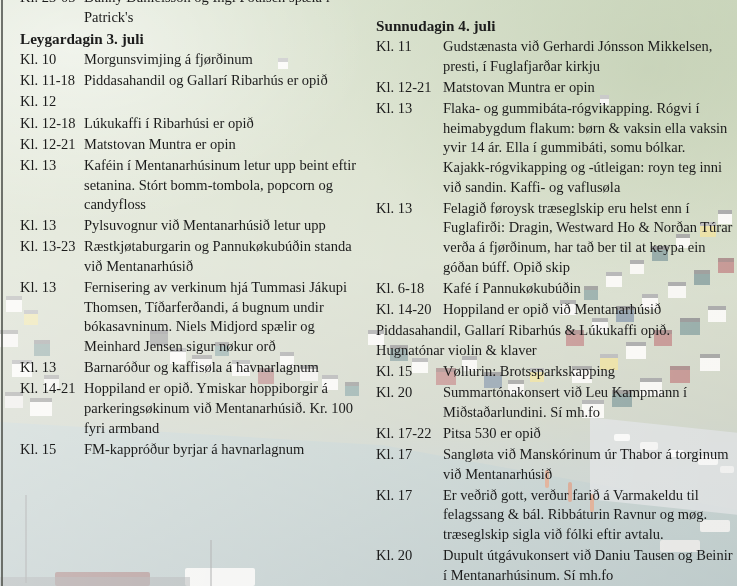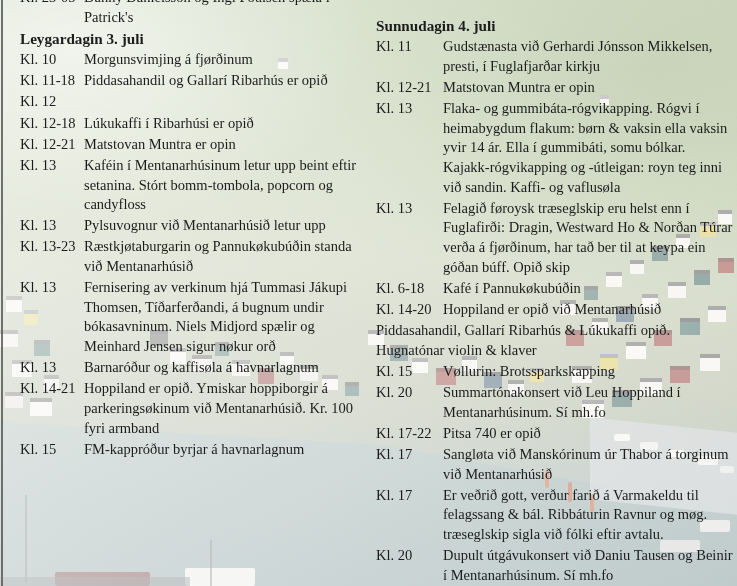--- a/index.html
+++ b/index.html
@@ -230,26 +230,26 @@
     <span class="desc">Piddasahandil, Gallarí Ribarhús &amp; Lúkukaffi opið. Hugnatónar violin &amp; klaver</span>
   </div>
 
   <div class="item">
     <span class="time">Kl. 15</span>
     <span class="desc">Vøllurin: Brotssparkskapping</span>
   </div>
 
   <div class="item">
     <span class="time">Kl. 20</span>
-    <span class="desc">Summartónakonsert við Leu Hoppiland í Mentanarhúsinum. Sí mh.fo</span>
+    <span class="desc">Summartónakonsert við Leu Kampmann í Miðstaðarlundini. Sí mh.fo</span>
   </div>
 
   <div class="item">
     <span class="time">Kl. 17-22</span>
-    <span class="desc">Pitsa 740 er opið</span>
+    <span class="desc">Pitsa 530 er opið</span>
   </div>
 
   <div class="item">
     <span class="time">Kl. 17</span>
     <span class="desc">Sangløta við Manskórinum úr Thabor á torginum við Mentanarhúsið</span>
   </div>
 
   <div class="item">
     <span class="time">Kl. 17</span>
     <span class="desc">Er veðrið gott, verður farið á Varmakeldu til felagssang &amp; bál. Ribbáturin Ravnur og møg. træseglskip sigla við fólki eftir avtalu.</span>

